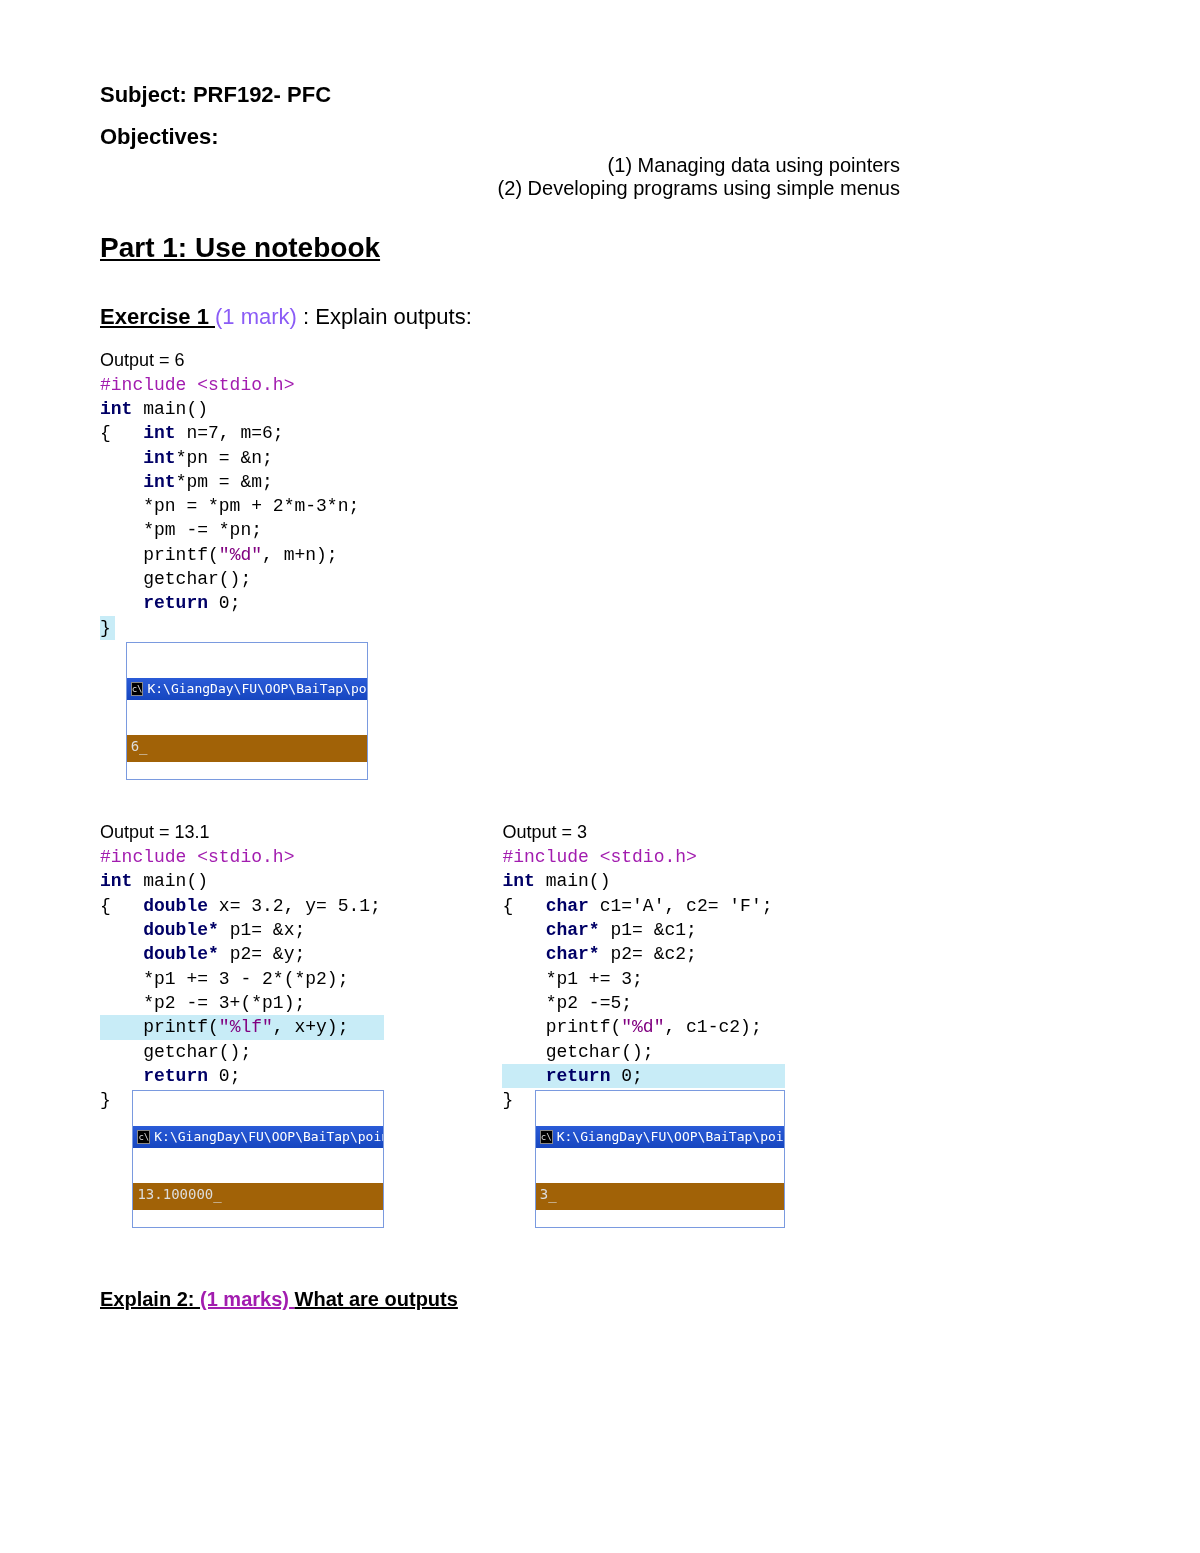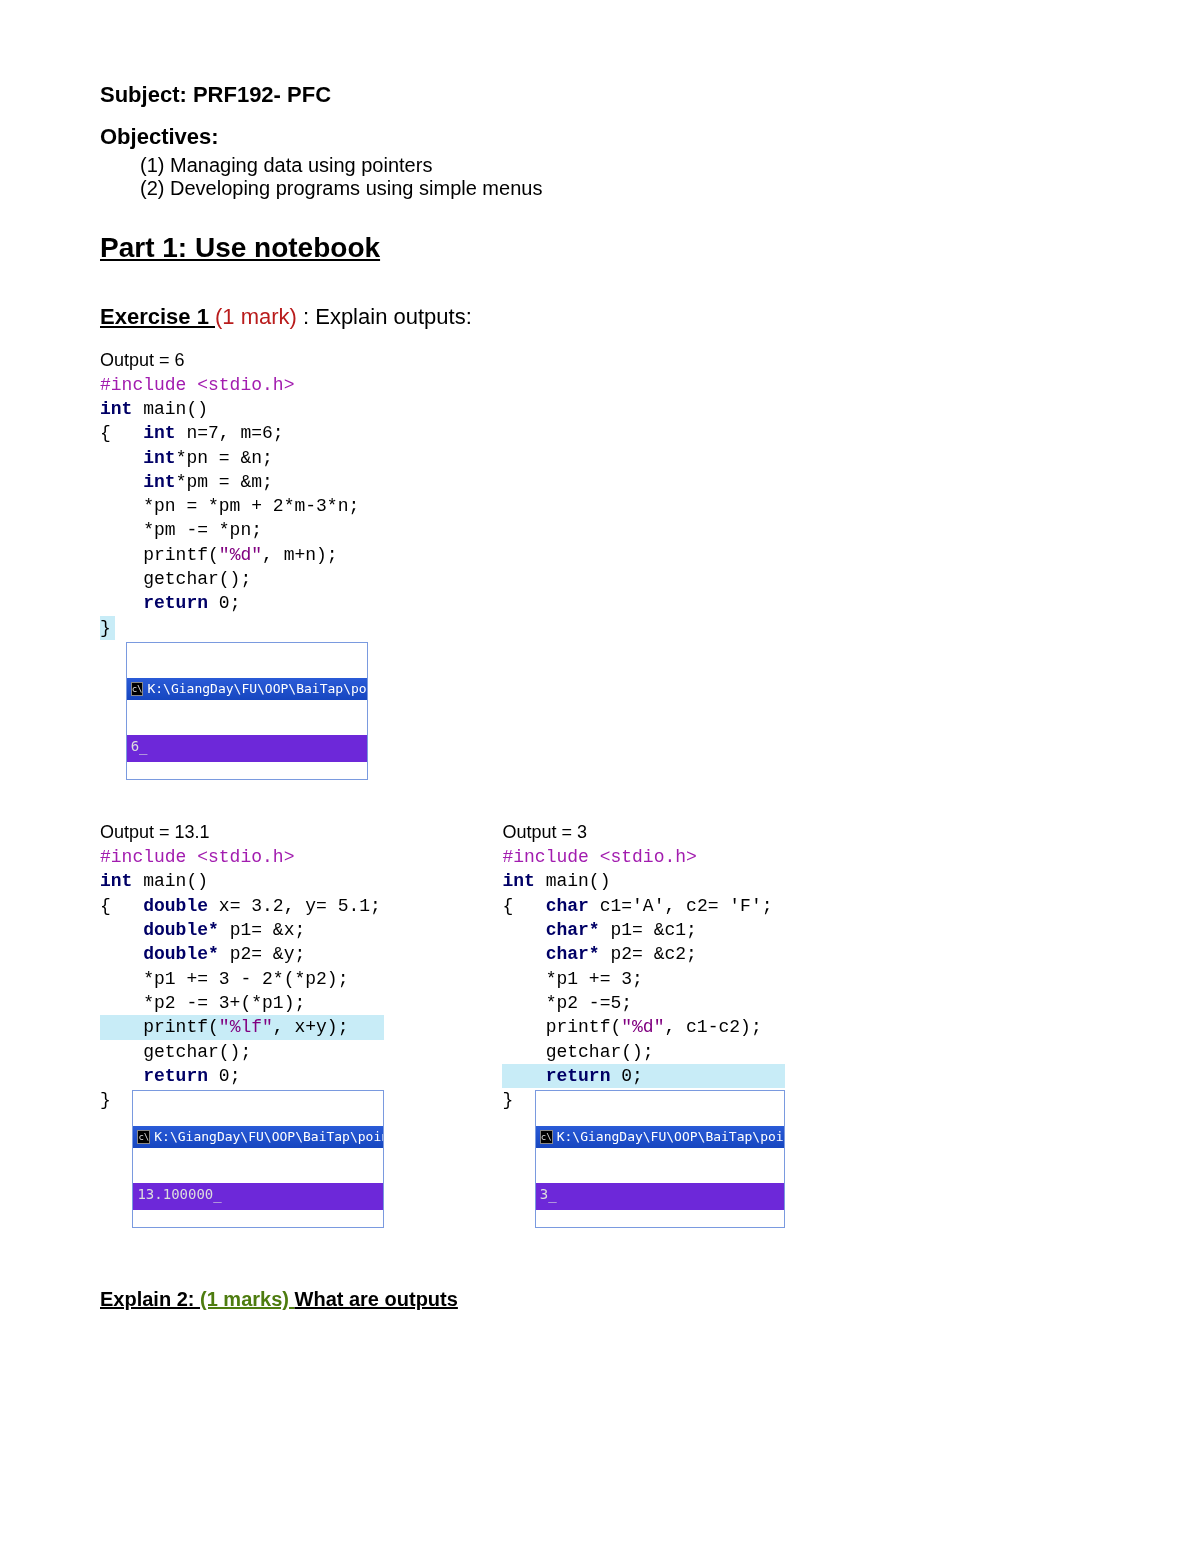--- a/index.html
+++ b/index.html
@@ -21,34 +21,35 @@
     line-height: 1.35;
   }
   .section-heading {
     font-weight: bold;
     font-size: 22px;
     margin-top: 14px;
   }
   .objectives-list {
     font-size: 20px;
     margin: 4px 0 16px 40px;
+    text-align: right;
   }
   .part-title {
     font-weight: bold;
     font-size: 28px;
     text-decoration: underline;
     margin-top: 32px;
     margin-bottom: 40px;
   }
   .exercise-line {
     font-size: 22px;
     margin-top: 8px;
   }
   .ex-label { font-weight: bold; text-decoration: underline; }
-  .ex-marks { color: #b91c1c; }
+  .ex-marks { color: #8b5cf6; }
   .ex-text { }
   .output-label {
     font-size: 18px;
     margin-top: 14px;
     margin-bottom: 0;
   }
   .code-block {
     font-family: "Courier New", monospace;
     font-size: 18px;
     line-height: 1.35;
@@ -82,40 +83,40 @@
     width: 14px; height: 12px;
     background: #000;
     display: inline-block;
     font-size: 9px;
     line-height: 12px;
     text-align: center;
     color: #ddd;
     border: 1px solid #888;
   }
   .console .body {
-    background: #6d28d9;
+    background: #a16207;
     color: #ddd;
     padding: 2px 4px 6px 4px;
     min-height: 18px;
     font-size: 14px;
   }
   .two-col {
     display: flex;
     gap: 118px;
     align-items: flex-start;
     margin-top: 28px;
   }
   .col { flex: 0 0 auto; }
   .ex2 {
     font-size: 20px;
     font-weight: bold;
     margin-top: 60px;
   }
   .ex2 .u { text-decoration: underline; }
-  .ex2 .marks { color: #4d7c0f; text-decoration: underline; }
+  .ex2 .marks { color: #a21caf; text-decoration: underline; }
 </style>
 </head>
 <body>
 
 <div class="page">
 
   <div class="header-line">Subject: PRF192- PFC</div>
 
   <div class="section-heading">Objectives:</div>
   <div class="objectives-list">

